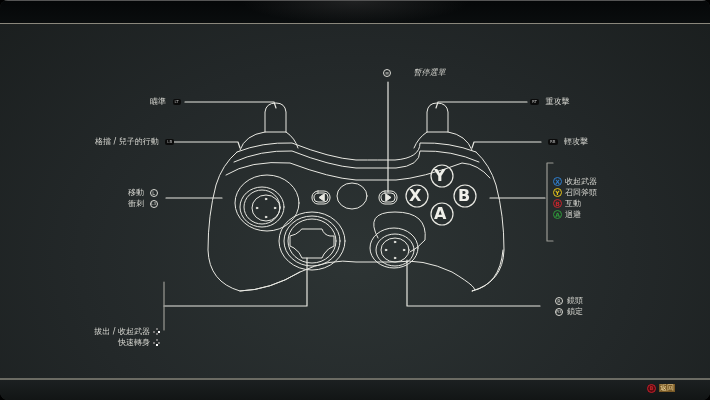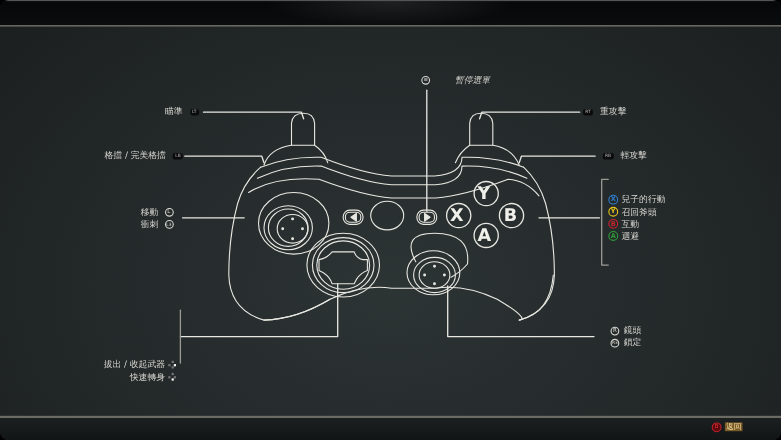--- a/index.html
+++ b/index.html
@@ -124,40 +124,40 @@
   <div class="lbl" style="left:383px;top:68px;">
     <span class="cicon">≡</span>
     <span style="margin-left:20px;font-style:italic;">暫停選單</span>
   </div>
 
   <div class="lbl" style="left:150px;top:97px;">
     <span>瞄準</span>
     <span class="btag" style="margin-left:4px;">LT</span>
   </div>
   <div class="lbl" style="left:95px;top:137px;">
-    <span>格擋 / 完美格擋</span>
+    <span>格擋 / 兒子的行動</span>
     <span class="btag" style="margin-left:4px;">LB</span>
   </div>
 
   <div class="lbl" style="left:530px;top:97px;">
     <span class="btag" style="margin-right:4px;">RT</span>
     <span>重攻擊</span>
   </div>
   <div class="lbl" style="left:548px;top:137px;">
     <span class="btag" style="margin-right:4px;">RB</span>
     <span>輕攻擊</span>
   </div>
 
   <div class="lbl" style="left:128px;top:187px;">
     <div class="row"><span>移動</span> <span class="cicon" style="margin-left:3px;">L</span></div>
     <div class="row"><span>衝刺</span> <span class="cicon" style="margin-left:3px;font-size:4px;">L3</span></div>
   </div>
 
   <div class="lbl" style="left:553px;top:176px;">
-    <div class="row"><span class="face" style="border:1.5px solid #2f7fd0;color:#2f7fd0;">X</span><span>兒子的行動</span></div>
+    <div class="row"><span class="face" style="border:1.5px solid #2f7fd0;color:#2f7fd0;">X</span><span>收起武器</span></div>
     <div class="row"><span class="face" style="border:1.5px solid #e6c419;color:#e6c419;">Y</span><span>召回斧頭</span></div>
     <div class="row"><span class="face" style="border:1.5px solid #c8242c;color:#c8242c;">B</span><span>互動</span></div>
     <div class="row"><span class="face" style="border:1.5px solid #2e9a3a;color:#2e9a3a;">A</span><span>迴避</span></div>
   </div>
 
   <div class="lbl" style="left:88px;top:296px;text-align:right;width:72px;margin-top:30px;">
     <div class="row"><span>拔出 / 收起武器</span><span class="dpadico"><i style="left:2.5px;top:0"></i><i style="left:0;top:2.5px"></i><i style="left:5px;top:2.5px;background:#fff"></i><i style="left:2.5px;top:5px"></i></span></div>
     <div class="row"><span>快速轉身</span><span class="dpadico"><i style="left:2.5px;top:0"></i><i style="left:0;top:2.5px"></i><i style="left:5px;top:2.5px"></i><i style="left:2.5px;top:5px;background:#fff"></i></span></div>
   </div>
 

